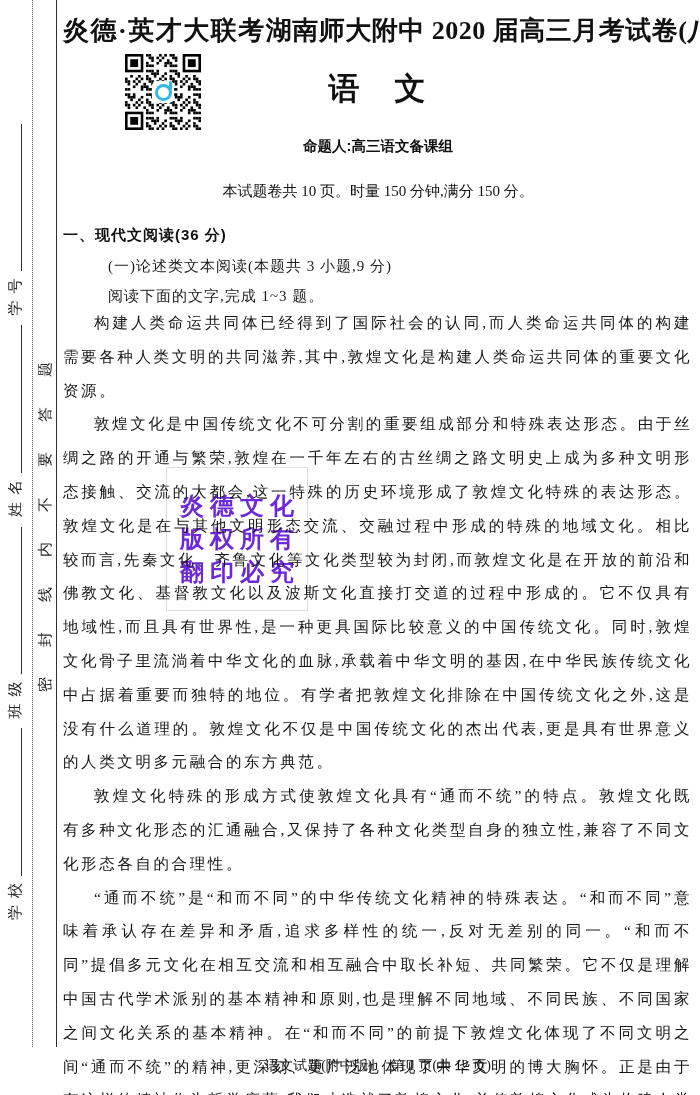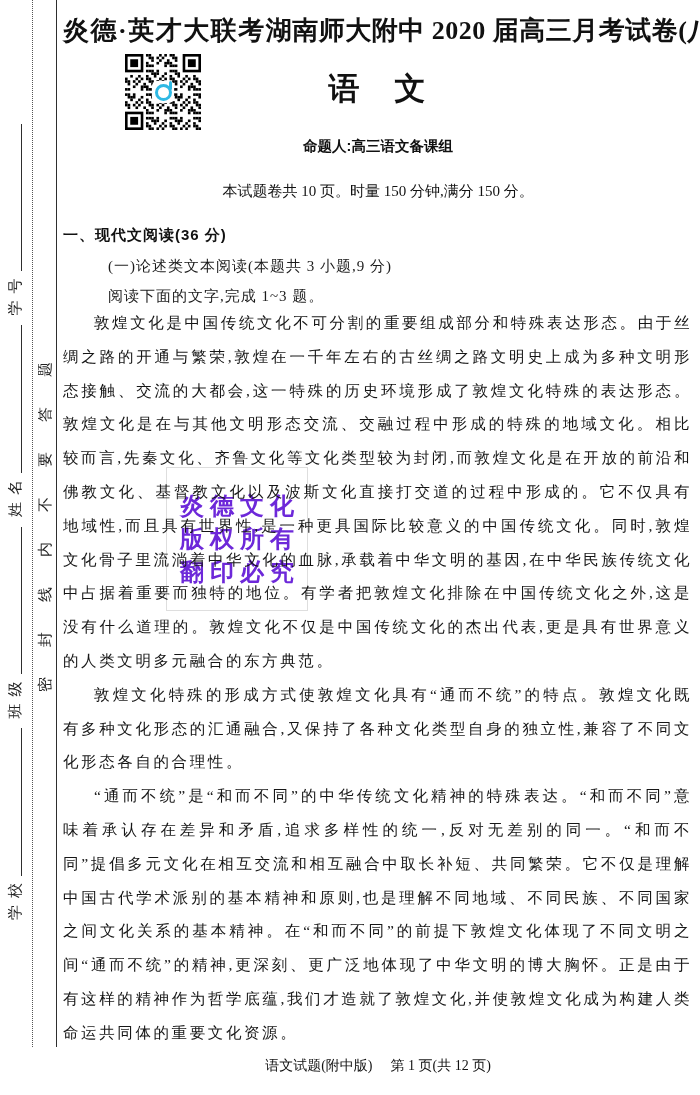--- a/index.html
+++ b/index.html
@@ -444,20 +444,21 @@
 
   <div class="info-line center-axis">本试题卷共 10 页。时量 150 分钟,满分 150 分。</div>
 
   <div class="section-heading">一、现代文阅读(36 分)</div>
 
   <div class="subsection-heading">(一)论述类文本阅读(本题共 3 小题,9 分)</div>
 
   <div class="instruction-line">阅读下面的文字,完成 1~3 题。</div>
 
   <div class="body-text">
+    <p>构建人类命运共同体已经得到了国际社会的认同,而人类命运共同体的构建需要各种人类文明的共同滋养,其中,敦煌文化是构建人类命运共同体的重要文化资源。</p>
     <p>敦煌文化是中国传统文化不可分割的重要组成部分和特殊表达形态。由于丝绸之路的开通与繁荣,敦煌在一千年左右的古丝绸之路文明史上成为多种文明形态接触、交流的大都会,这一特殊的历史环境形成了敦煌文化特殊的表达形态。敦煌文化是在与其他文明形态交流、交融过程中形成的特殊的地域文化。相比较而言,先秦文化、齐鲁文化等文化类型较为封闭,而敦煌文化是在开放的前沿和佛教文化、基督教文化以及波斯文化直接打交道的过程中形成的。它不仅具有地域性,而且具有世界性,是一种更具国际比较意义的中国传统文化。同时,敦煌文化骨子里流淌着中华文化的血脉,承载着中华文明的基因,在中华民族传统文化中占据着重要而独特的地位。有学者把敦煌文化排除在中国传统文化之外,这是没有什么道理的。敦煌文化不仅是中国传统文化的杰出代表,更是具有世界意义的人类文明多元融合的东方典范。</p>
     <p>敦煌文化特殊的形成方式使敦煌文化具有“通而不统”的特点。敦煌文化既有多种文化形态的汇通融合,又保持了各种文化类型自身的独立性,兼容了不同文化形态各自的合理性。</p>
     <p>“通而不统”是“和而不同”的中华传统文化精神的特殊表达。“和而不同”意味着承认存在差异和矛盾,追求多样性的统一,反对无差别的同一。“和而不同”提倡多元文化在相互交流和相互融合中取长补短、共同繁荣。它不仅是理解中国古代学术派别的基本精神和原则,也是理解不同地域、不同民族、不同国家之间文化关系的基本精神。在“和而不同”的前提下敦煌文化体现了不同文明之间“通而不统”的精神,更深刻、更广泛地体现了中华文明的博大胸怀。正是由于有这样的精神作为哲学底蕴,我们才造就了敦煌文化,并使敦煌文化成为构建人类命运共同体的重要文化资源。</p>
 
   </div>
 
   <div class="page-footer center-axis"><span class="doc">语文试题(附中版)</span><span>第 1 页(共 12 页)</span></div>
 
 </div>
 

